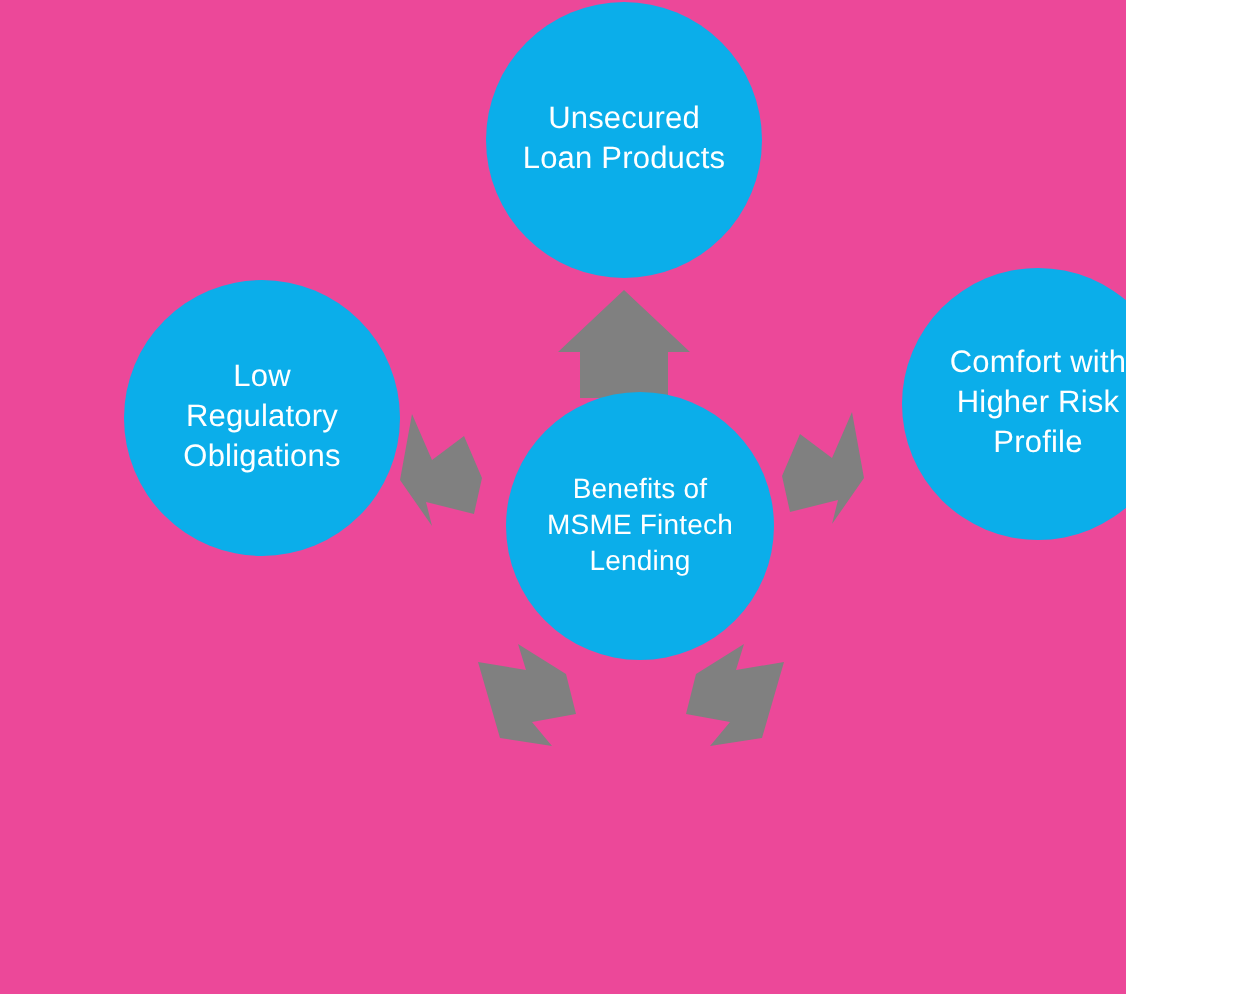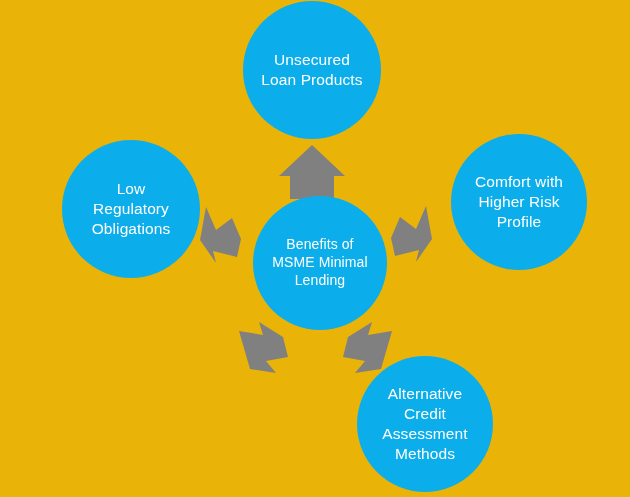--- a/index.html
+++ b/index.html
@@ -5,24 +5,25 @@
   html, body {
     margin: 0;
     padding: 0;
     background: #ffffff;
   }
   body {
     font-family: "Liberation Sans", "DejaVu Sans", sans-serif;
   }
   #diagram-canvas {
     position: relative;
-    width: 630px;
+    width: 551px;
     height: 497px;
-    background: #eab308;
+    background: #ec4899;
     overflow: hidden;
+    padding-left: 12px;
   }
   .node {
     position: absolute;
     border-radius: 50%;
     display: flex;
     align-items: center;
     justify-content: center;
     box-sizing: border-box;
     text-align: center;
   }
@@ -78,33 +79,27 @@
     <span class="node-label">Unsecured
 Loan Products</span>
   </div>
 
   <div class="node node-outer" style="left:451px; top:134px; width:136px; height:136px; background:#0BAEEA;">
     <span class="node-label">Comfort with
 Higher Risk
 Profile</span>
   </div>
 
-  <div class="node node-outer" style="left:357px; top:356px; width:136px; height:136px; background:#0BAEEA;">
-    <span class="node-label">Alternative
-Credit
-Assessment
-Methods</span>
-  </div>
 
 
   <div class="node node-outer" style="left:62px; top:140px; width:138px; height:138px; background:#0BAEEA;text-align:center;">
     <span class="node-label">Low
 Regulatory
 Obligations</span>
   </div>
 
   <div class="node node-center" style="left:253px; top:196px; width:134px; height:134px; background:#0BAEEA;">
     <span class="node-label">Benefits of
-MSME Minimal
+MSME Fintech
 Lending</span>
   </div>
 
 </div>
 
 </body></html>

